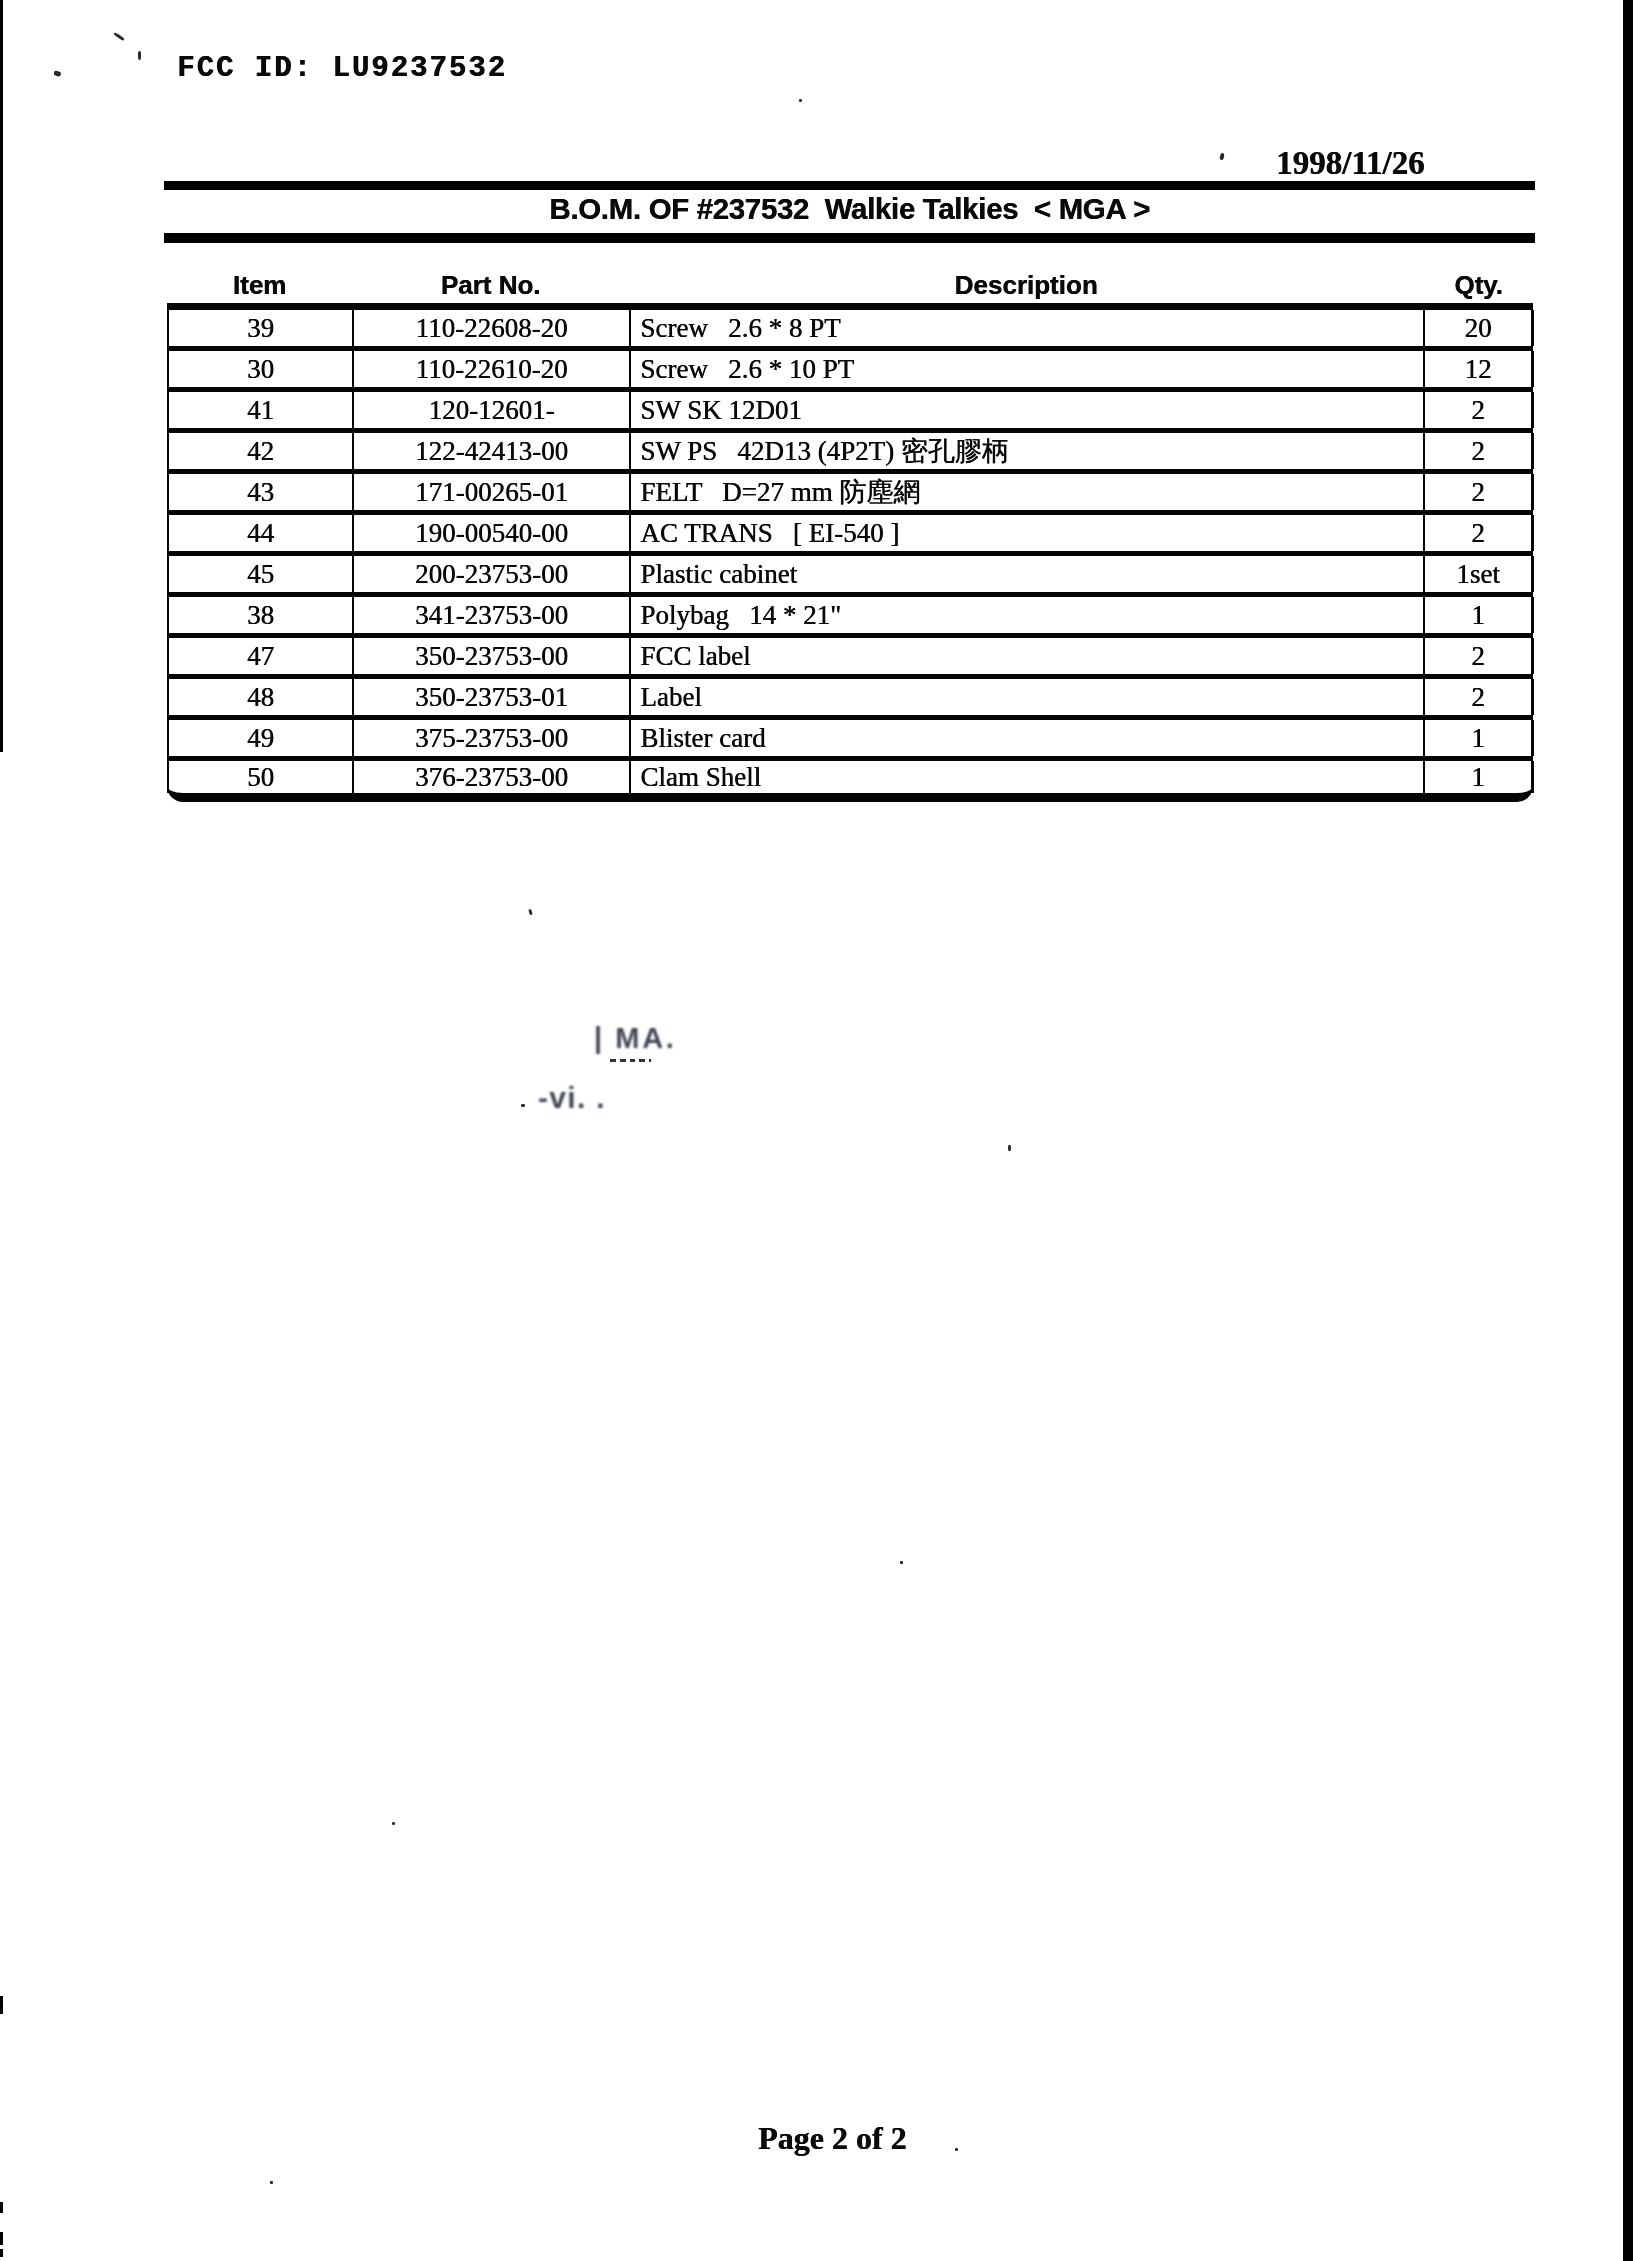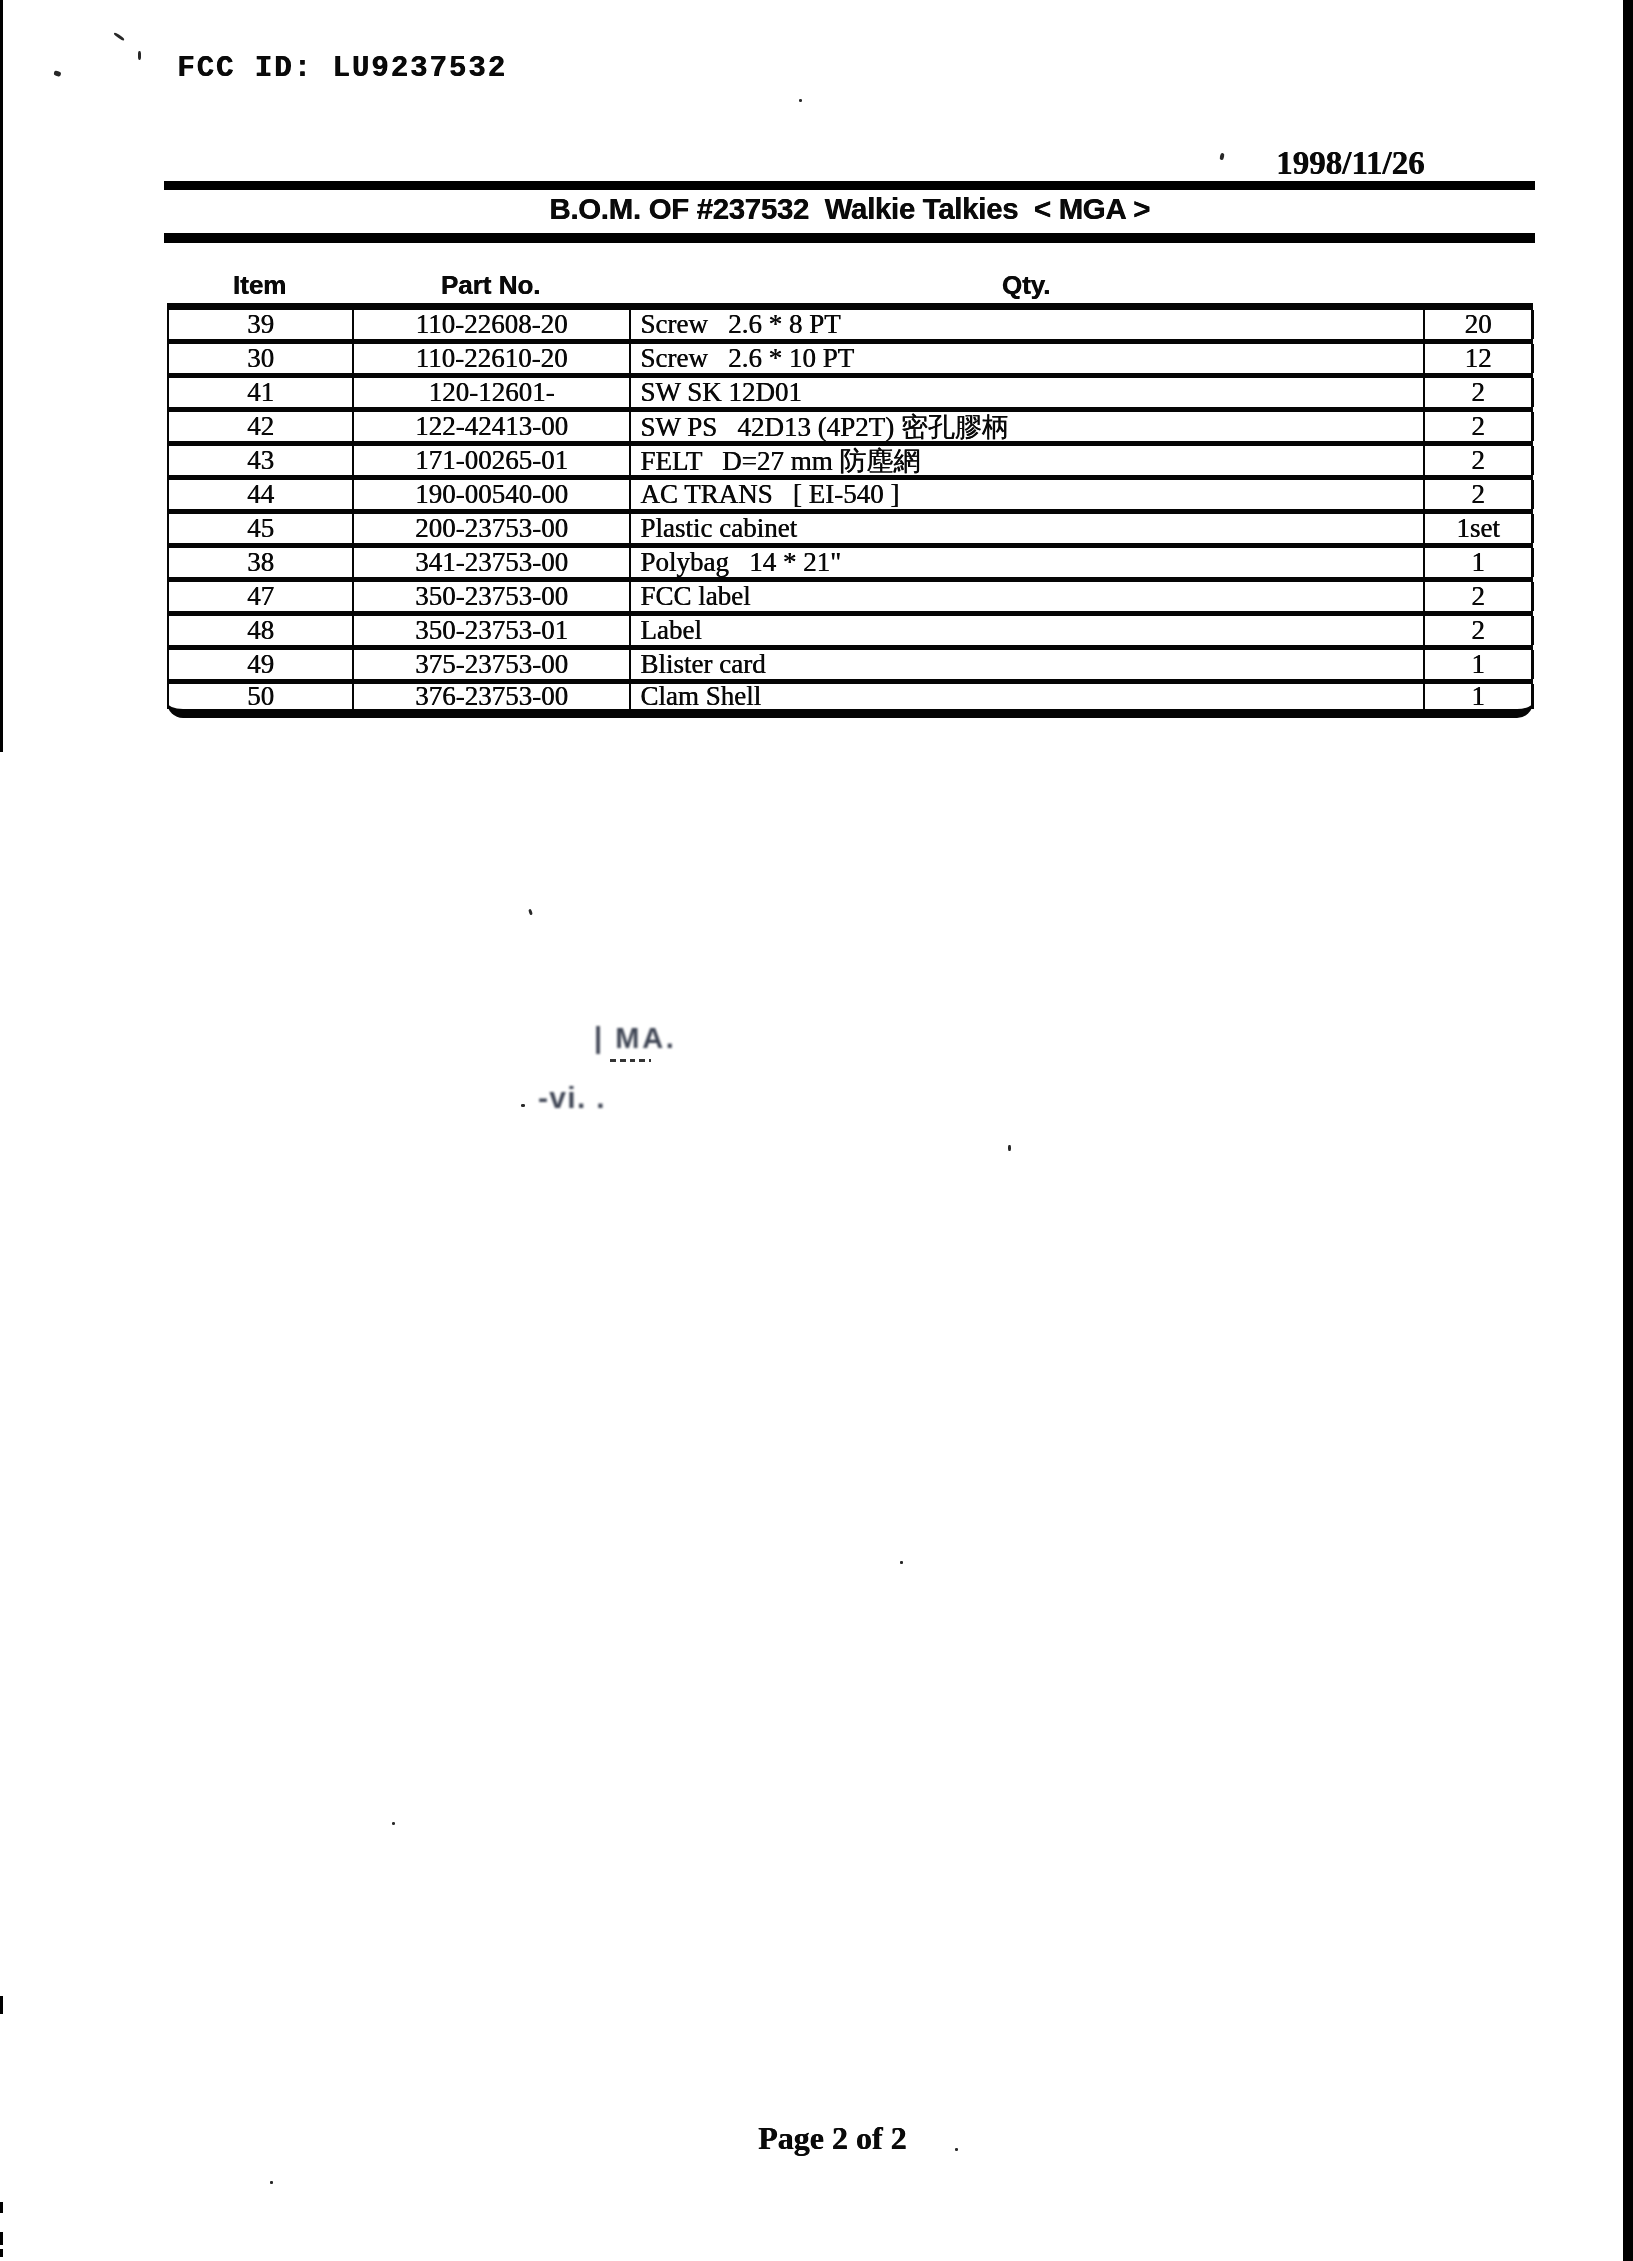--- a/index.html
+++ b/index.html
@@ -48,21 +48,21 @@
     font-size:26px; font-weight:bold;
     text-shadow:0.5px 0 0 #000;
   }
   .thead .th { display:flex; align-items:flex-end; justify-content:center; white-space:pre; }
 
   
   .bom-table { position:absolute; left:167px; top:303px; width:1366px; }
   .t-topline { height:7.2px; background:#050505; }
   .tr {
     display:grid; grid-template-columns:185px 277px 794px 111px;
-    height:34px; border-bottom:5.9px solid #050505;
+    height:41px; border-bottom:5.9px solid #050505;
     background:#fff;
   }
   .tr:last-child { border-bottom-width:9.2px;border-radius:16px; }
   .td {
     display:flex; align-items:center; justify-content:center;
     border-left:2.6px solid #050505;
     font-size:27px; white-space:pre;
     text-shadow:0.5px 0 0 #000;
     overflow:hidden;
   }
@@ -119,20 +119,21 @@
 
   <div class="fcc-id">FCC ID: LU9237532</div>
   <div class="doc-date">1998/11/26</div>
   <div class="rule rule-1"></div>
   <div class="doc-title">B.O.M. OF #237532  Walkie Talkies  &lt; MGA &gt;</div>
   <div class="rule rule-2"></div>
 
   <div class="thead">
     <div class="th">Item</div>
     <div class="th">Part No.</div>
+    <div class="th">Description</div>
     <div class="th">Qty.</div>
   </div>
 
   <div class="bom-table">
     <div class="t-topline"></div>
 
     <div class="tr">
       <div class="td">39</div>
       <div class="td">110-22608-20</div>
       <div class="td desc">Screw   2.6 * 8 PT</div>

